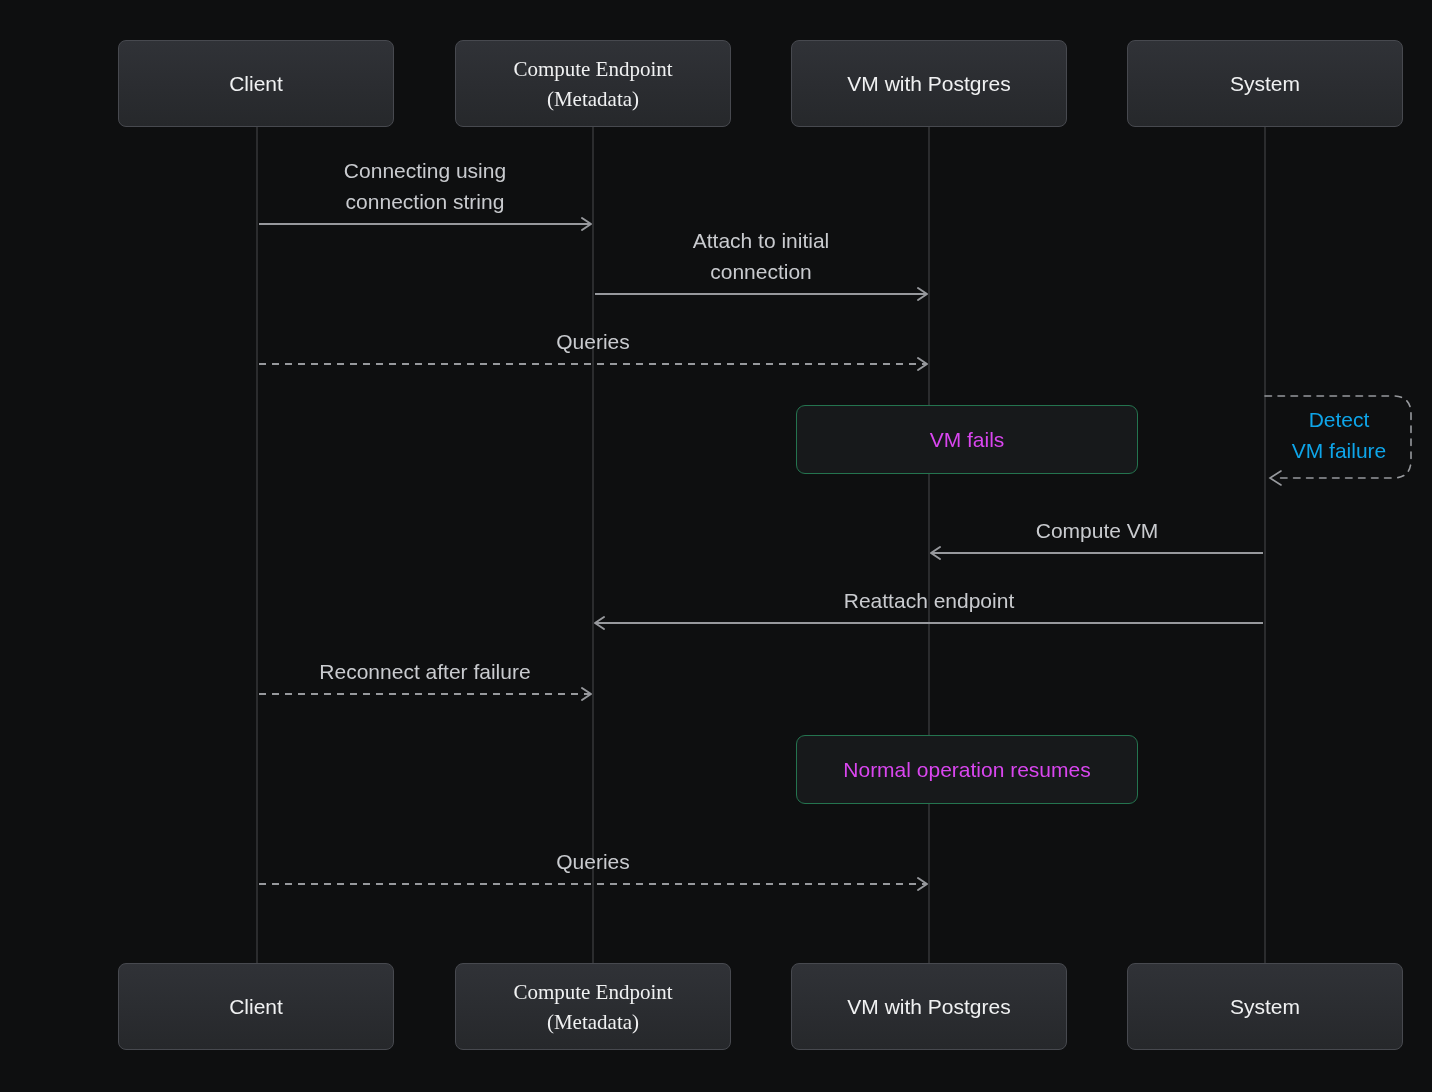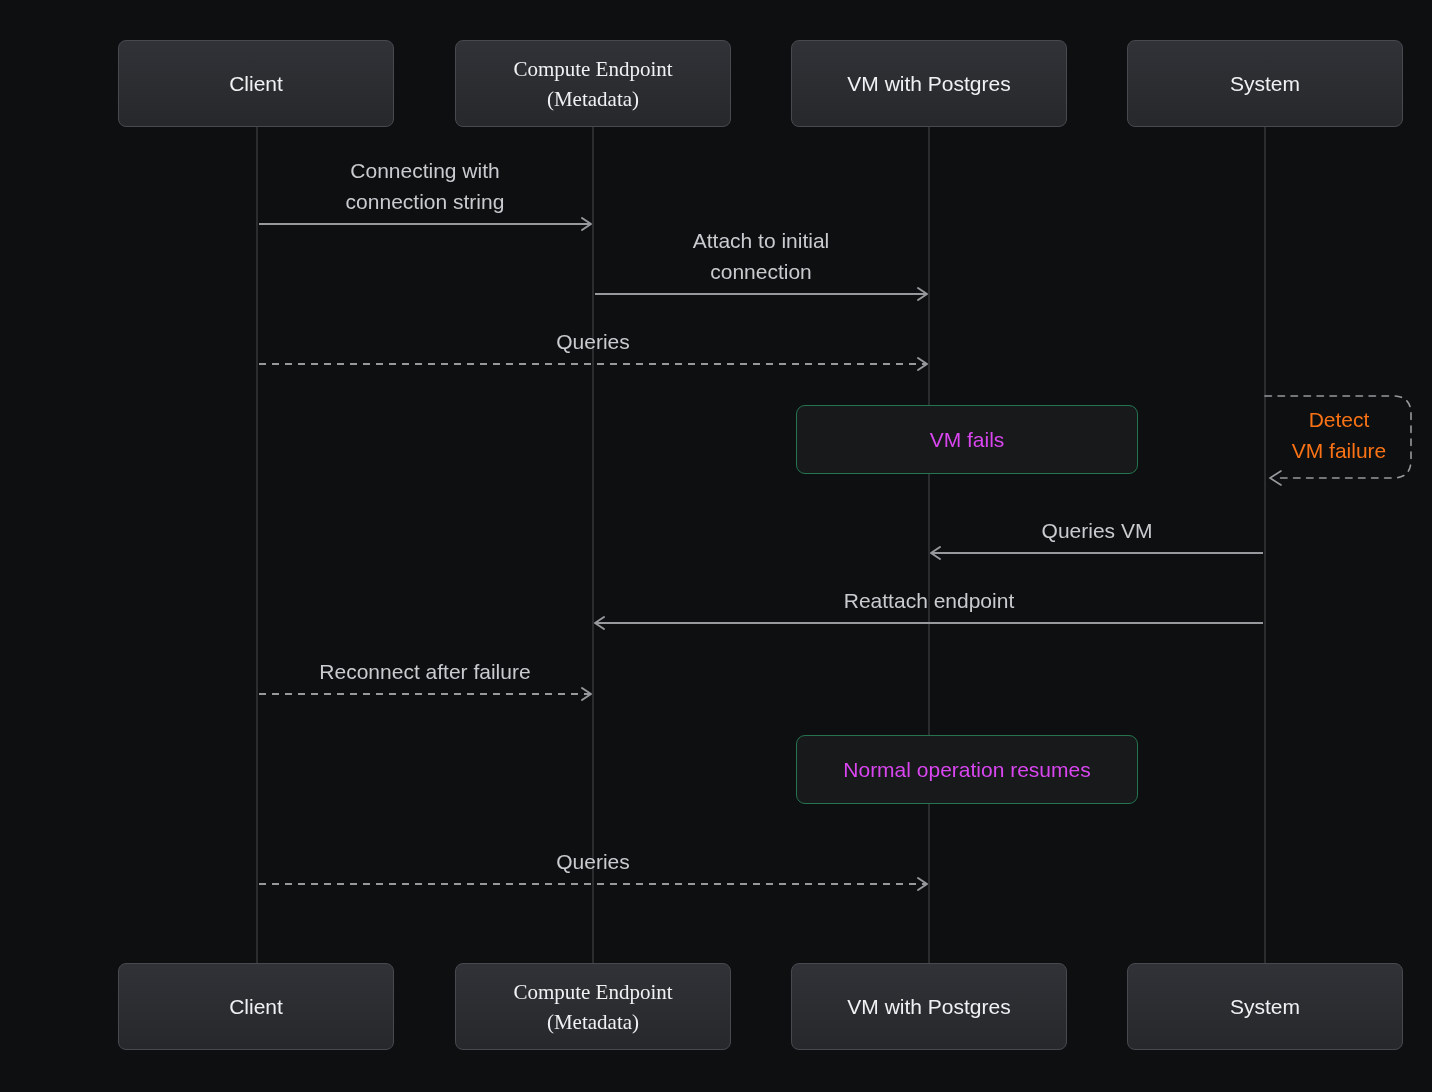--- a/index.html
+++ b/index.html
@@ -83,21 +83,21 @@
   
   .self-loop { position:absolute; left:1217px; top:390px; }
   .self-loop path, .self-loop polyline {
     fill:none; stroke:#97999d; stroke-width:1.6;
     stroke-linecap:round;
   }
   .self-loop path { stroke-dasharray:6.5 6.5; }
   .self-label {
     position:absolute;
     left:1229px; top:404px; width:128px;
-    color:#f97316;
+    color:#0ea5e9;
     font-size:21px; line-height:31px;
     text-align:center;
   }
 
   
   #lifeline-client   { left:210px; }
   #lifeline-compute  { left:546px; }
   #lifeline-vm       { left:882px; }
   #lifeline-system   { left:1218px; }
 
@@ -136,21 +136,21 @@
     <span class="actor-label">Compute Endpoint (Metadata)</span>
   </div>
   <div class="actor row-top" id="actor-vm-top">
     <span class="actor-label">VM with Postgres</span>
   </div>
   <div class="actor row-top" id="actor-system-top">
     <span class="actor-label">System</span>
   </div>
 
   <div class="message" id="msg-0">
-    <div class="msg-label">Connecting with connection string</div>
+    <div class="msg-label">Connecting using connection string</div>
     <div class="msg-line solid">
       <svg class="head right" viewBox="0 0 16 16">
           <polyline points="4,2 13,8 4,14"></polyline>
         </svg>
     </div>
   </div>
 
   <div class="message" id="msg-1">
     <div class="msg-label">Attach to initial connection</div>
     <div class="msg-line solid">
@@ -176,21 +176,21 @@
   <svg class="self-loop" width="160" height="100" viewBox="0 0 160 100">
     <path d="M 2 6 H 130 Q 148 6 148 24 V 70 Q 148 88 130 88 H 16"></path>
     <polyline points="18,81 7,88 18,95" stroke-dasharray="none"></polyline>
   </svg>
   <div class="self-label">
     <div>Detect</div>
     <div>VM failure</div>
   </div>
 
   <div class="message" id="msg-3">
-    <div class="msg-label">Queries VM</div>
+    <div class="msg-label">Compute VM</div>
     <div class="msg-line solid">
       <svg class="head left" viewBox="0 0 16 16">
           <polyline points="12,2 3,8 12,14"></polyline>
         </svg>
     </div>
   </div>
 
   <div class="message" id="msg-4">
     <div class="msg-label">Reattach endpoint</div>
     <div class="msg-line solid">

